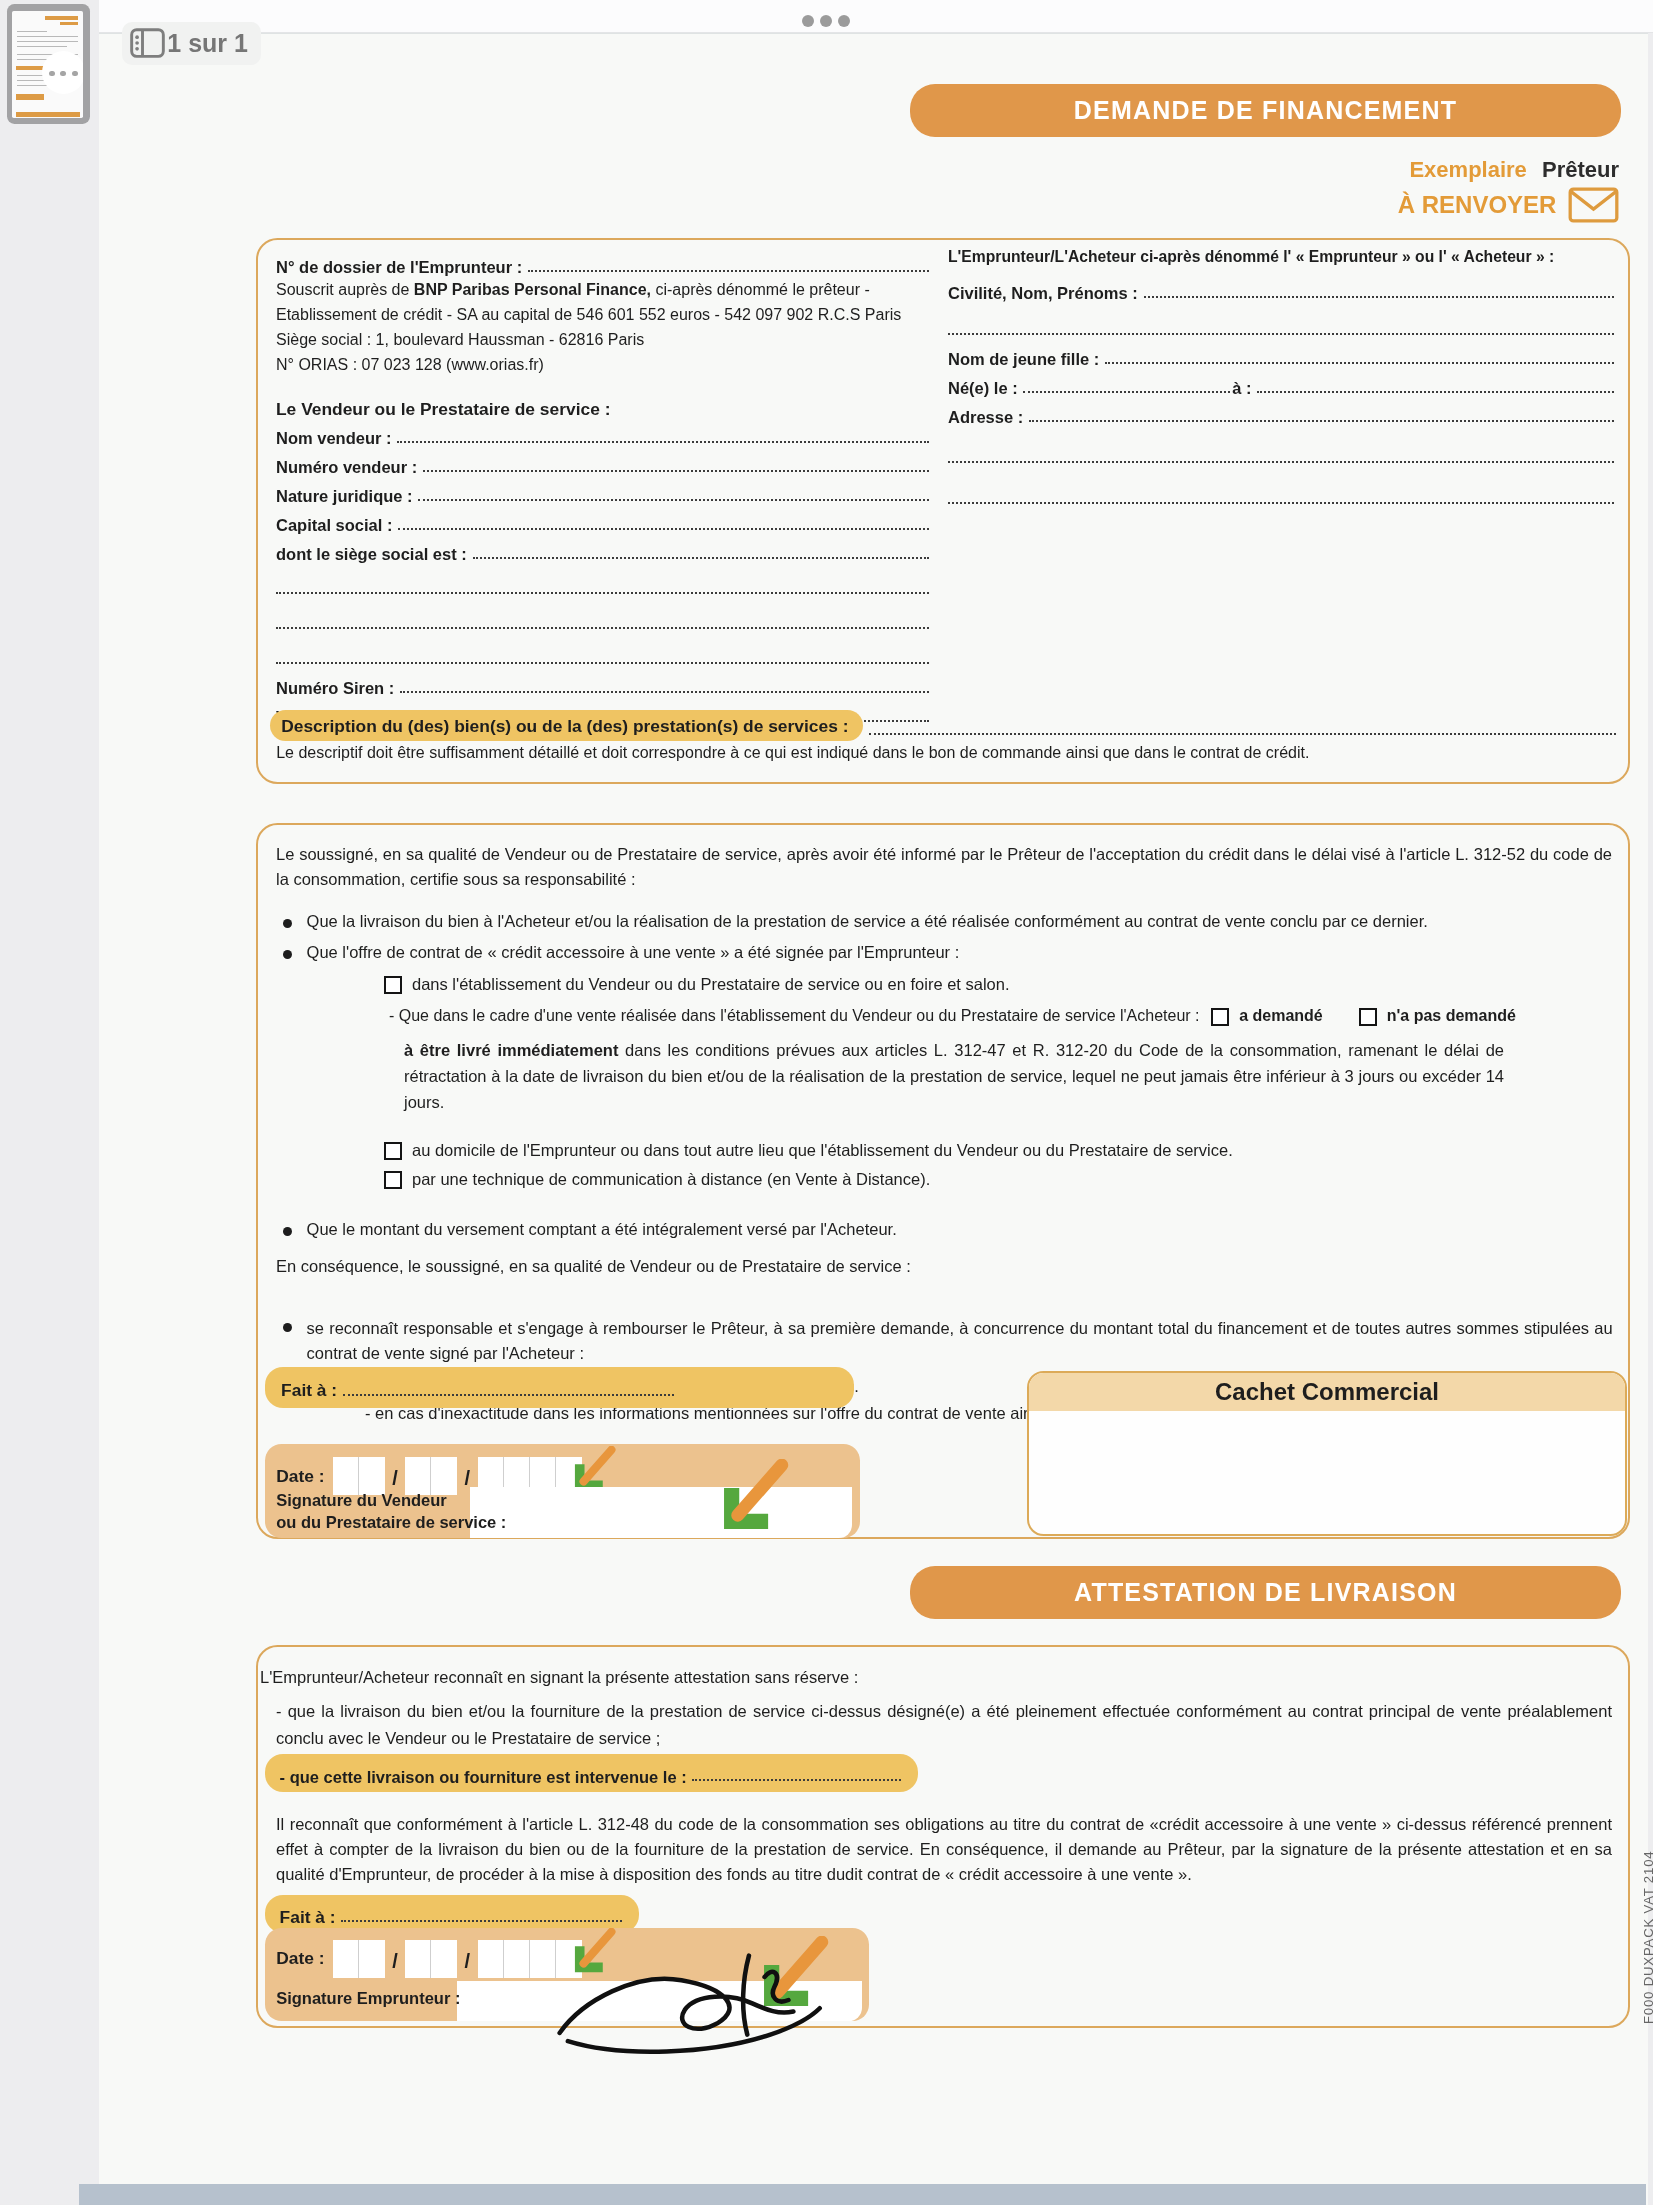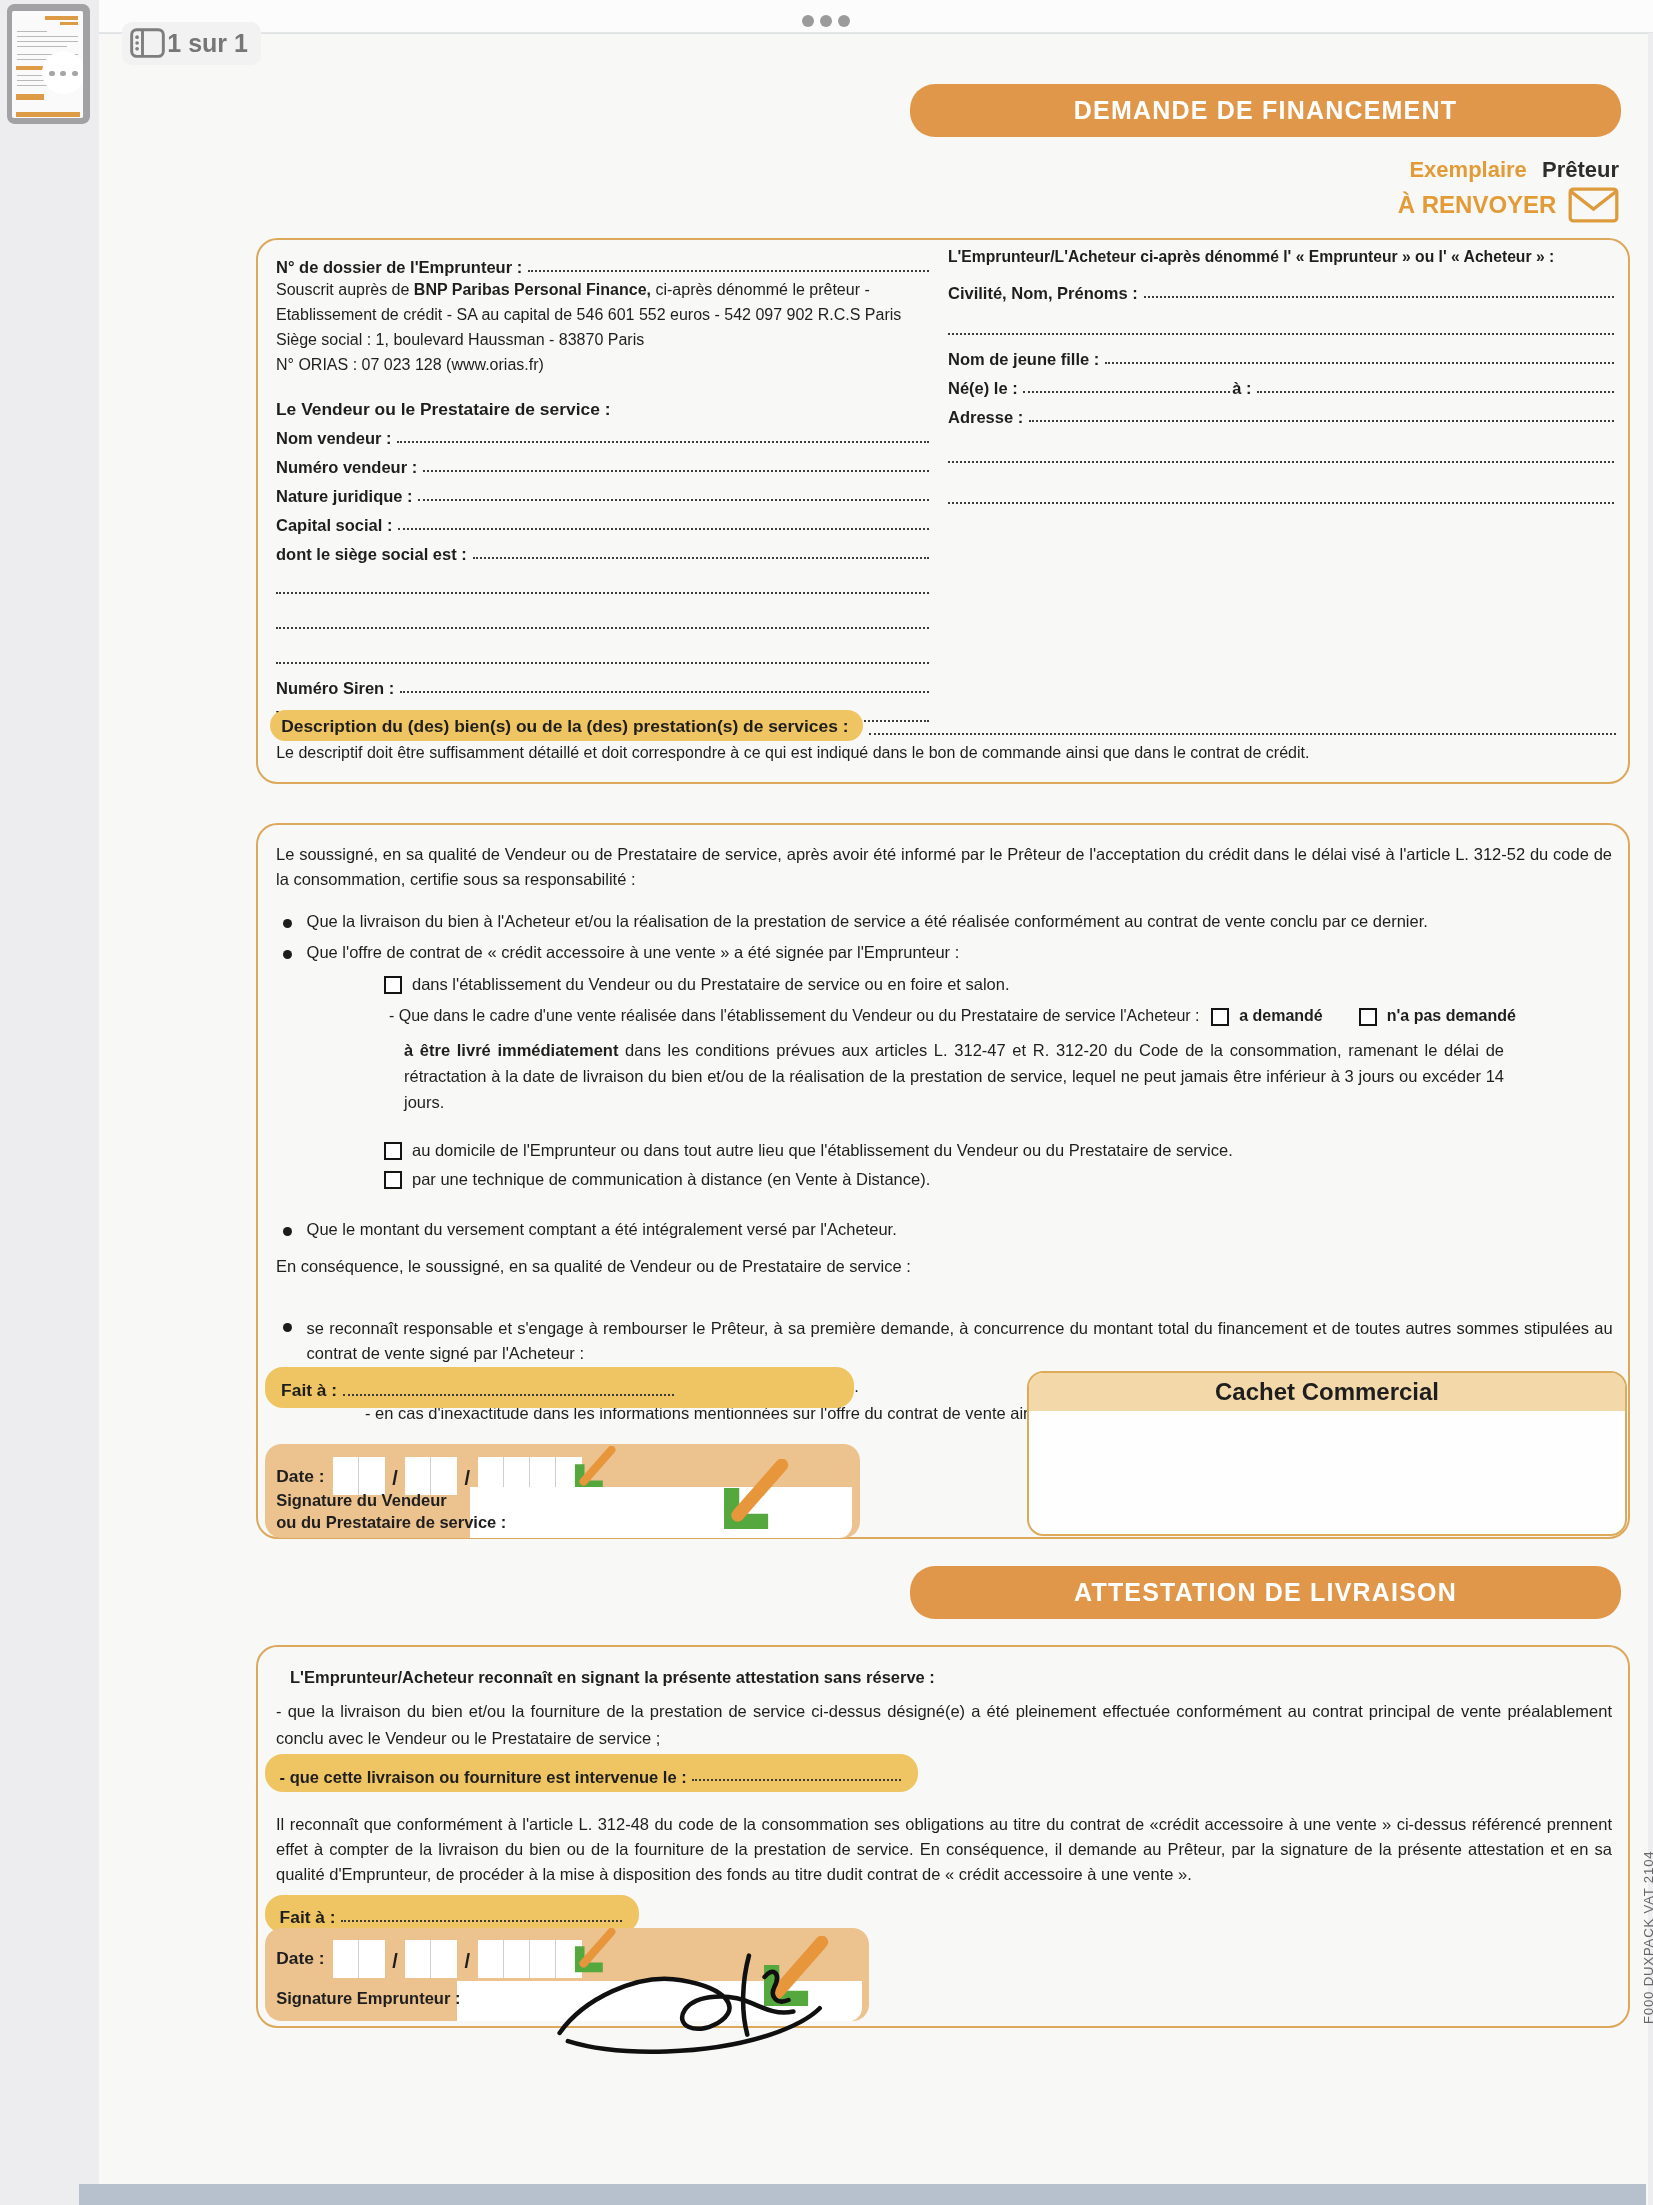--- a/index.html
+++ b/index.html
@@ -127,21 +127,21 @@
 
 <div class="abs fbox" style="left:256px; top:238px; width:1374px; height:546px;">
 
   <div class="abs" style="left:18px; top:8.3px; width:655px;">
     <div class="frow">
       <span class="lb">N° de dossier de l'Emprunteur :</span>
       <span class="dots"></span>
     </div>
     <div class="plain"><span>Souscrit auprès de </span><span class="b">BNP Paribas Personal Finance,</span><span> ci-après dénommé le prêteur -</span></div>
     <div class="plain">Etablissement de crédit - SA au capital de 546 601 552 euros - 542 097 902 R.C.S Paris</div>
-    <div class="plain">Siège social : 1, boulevard Haussman - 83870 Paris</div>
+    <div class="plain">Siège social : 1, boulevard Haussman - 62816 Paris</div>
     <div class="plain">N° ORIAS : 07 023 128 (www.orias.fr)</div>
 
     <div class="b" style="font-size:17.4px; margin-top:21.5px;">Le Vendeur ou le Prestataire de service :</div>
     <div class="frow">
         <span class="lb">Nom vendeur :</span>
         <span class="dots"></span>
       </div>
     <div class="frow">
         <span class="lb">Numéro vendeur :</span>
         <span class="dots"></span>
@@ -320,21 +320,21 @@
   <div class="abs cachet" style="left:769px; top:546px; width:600px; height:165px;">
     <div class="cachet-head">Cachet Commercial</div>
   </div>
 </div>
 
 <div class="abs banner" style="top:1566px">
   <span>ATTESTATION DE LIVRAISON</span>
 </div>
 
 <div class="abs fbox" style="left:256px; top:1645px; width:1374px; height:383px;">
-  <div class="abs" style="left:32px; top:20.7px; font-size:16.5px;font-weight:bold;">L'Emprunteur/Acheteur reconnaît en signant la présente attestation sans réserve :</div>
+  <div class="abs" style="left:2px; top:20.7px; font-size:16.5px;">L'Emprunteur/Acheteur reconnaît en signant la présente attestation sans réserve :</div>
   <div class="abs just" style="left:18px; top:51px; width:1336px; line-height:27px;">- que la livraison du bien et/ou la fourniture de la prestation de service ci-dessus désigné(e) a été pleinement effectuée conformément au contrat principal de vente préalablement conclu avec le Vendeur ou le Prestataire de service ;</div>
   <div class="abs hpill" style="left:6.6px; top:107px; width:653px; height:38px; display:flex; align-items:flex-end; padding:5px 15px;">
     <span class="b" style="font-size:16.5px; white-space:nowrap;">- que cette livraison ou fourniture est intervenue le :</span>
     <span class="dots"></span>
   </div>
   <div class="abs just" style="left:18px; top:165px; width:1336px; line-height:25px;">Il reconnaît que conformément à l'article L. 312-48 du code de la consommation ses obligations au titre du contrat de «crédit accessoire à une vente » ci-dessus référencé prennent effet à compter de la livraison du bien ou de la fourniture de la prestation de service. En conséquence, il demande au Prêteur, par la signature de la présente attestation et en sa qualité d'Emprunteur, de procéder à la mise à disposition des fonds au titre dudit contrat de « crédit accessoire à une vente ».</div>
   <div class="abs hpill" style="left:6.6px; top:248px; width:374px; height:38px; display:flex; align-items:flex-end; padding:5px 15px;">
     <span class="b" style="font-size:17.4px">Fait à :</span>
     <span class="dots"></span>
   </div>

